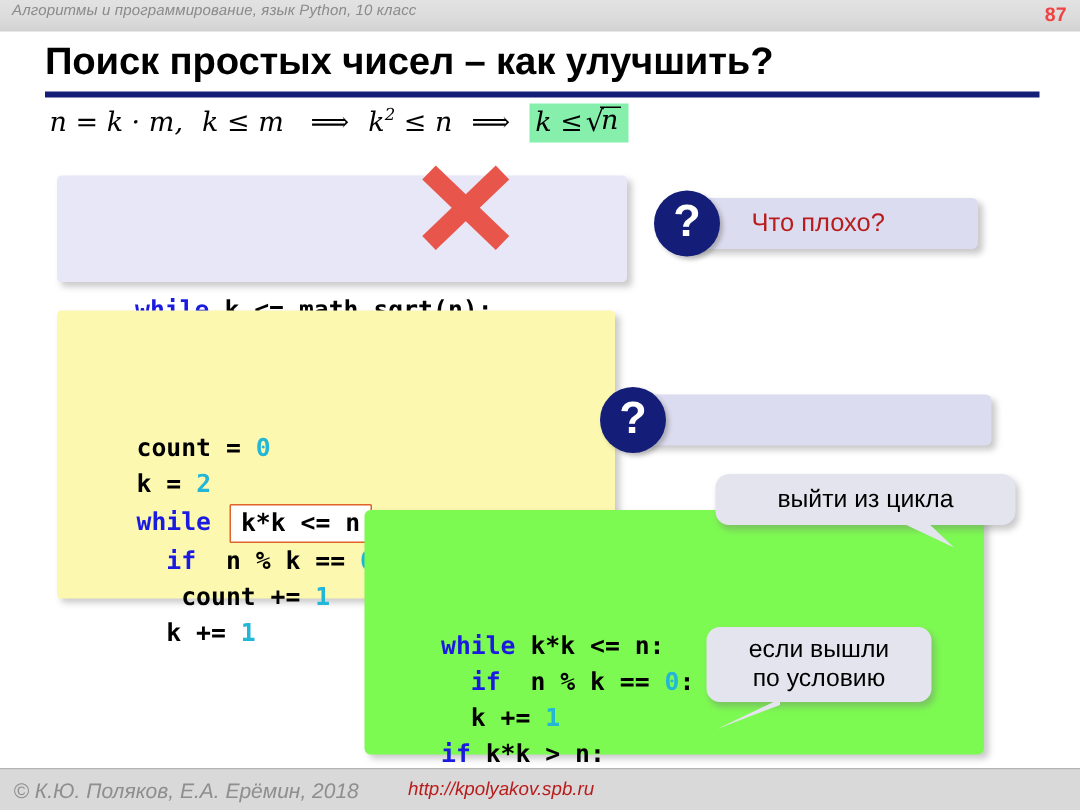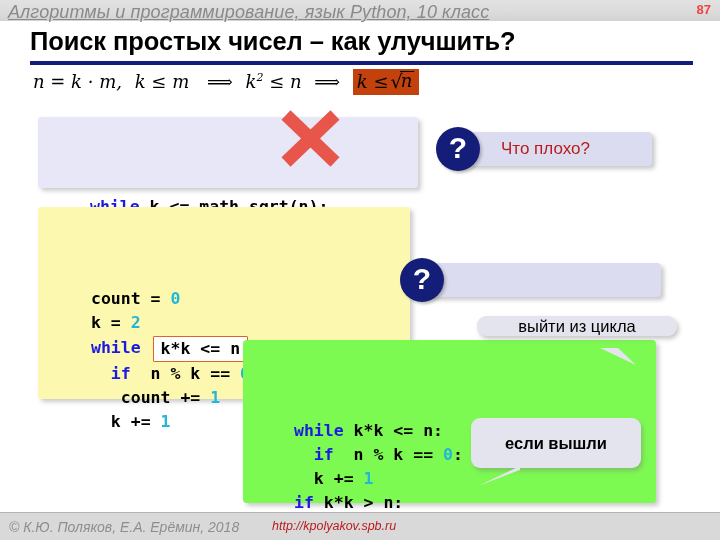--- a/index.html
+++ b/index.html
@@ -18,26 +18,25 @@
   
   .header-band {
     position: absolute;
     left: 0; top: 0;
     width: 720px; height: 21px;
     background: linear-gradient(to bottom, #e2e2e2 0%, #dcdcdc 55%, #d2d2d2 100%);
   }
   .header-title {
     position: absolute;
     left: 8px; top: 2px;
-    font-size: 18px;
+    font-size: 10px;
     font-style: italic;
     color: #8a8a8a;
     white-space: nowrap;
     letter-spacing: 0.1px;
-    text-decoration: underline;
   }
   .header-page {
     position: absolute;
     right: 9px; top: 2px;
     font-size: 13px;
     font-weight: bold;
     color: #ef4444;
   }
 
   
@@ -67,21 +66,21 @@
     color: #000000;
     white-space: nowrap;
   }
   .formula .op { font-style: normal; }
   .formula .sup {
     font-size: 11px;
     vertical-align: super;
     font-style: italic;
   }
   .formula .hl {
-    background: #c2410c;
+    background: #86efac;
     padding: 3px 5px 3px 4px;
     display: inline-block;
     line-height: 1.05;
   }
   .formula .gap { display: inline-block; width: 12px; }
   .formula .gap-s { display: inline-block; width: 7px; }
   .sqrt-wrap {
     display: inline-block;
     position: relative;
     padding-left: 2px;
@@ -205,25 +204,25 @@
     color: #000;
     font-size: 16.5px;
     text-align: center;
     display: flex;
     align-items: center;
     justify-content: center;
     line-height: 19px;
   }
   .bubble-exit {
     left: 477px; top: 316px;
-    width: 200px; height: 20px;
+    width: 200px; height: 34px;
   }
   .bubble-cond {
     left: 471px; top: 418px;
-    width: 170px; height: 50px; font-weight: bold;
+    width: 150px; height: 50px;
   }
   .tail { position: absolute; }
 
   .code-body { position: relative; margin-left: 34px; }
 </style>
 </head>
 <body>
 
 <div class="header-band"></div>
 <div class="header-title">Алгоритмы и программирование, язык Python, 10 класс</div>
@@ -289,21 +288,21 @@
 </div>
 
 <div class="bubble bubble-exit">
   <span>выйти из цикла</span>
 </div>
 <svg class="tail" style="left:600px; top:348px; width:40px; height:20px;" viewBox="0 0 40 20">
   <polygon points="0,0 36,17 18,0" fill="#e4e4ee"></polygon>
 </svg>
 
 <div class="bubble bubble-cond">
-  <span><span>если вышли</span><br></span>
+  <span><span>если вышли</span><br><span>по условию</span></span>
 </div>
 <svg class="tail" style="left:478px; top:466px; width:42px; height:22px;" viewBox="0 0 42 22">
   <polygon points="42,0 0,20 42,4" fill="#e4e4ee"></polygon>
 </svg>
 
 <div style="position:absolute; left:0; top:513px; width:720px; height:27px; background:#d9d9d9;"></div>
 <div style="position:absolute; left:0; top:512px; width:720px; height:1px; background:#b4b4b4;"></div>
 <div style="position:absolute; left:9px; top:519px; font-size:14px; font-style:italic; color:#8e8e8e;">© К.Ю. Поляков, Е.А. Ерёмин, 2018</div>
 <div style="position:absolute; left:272px; top:519px; font-size:12.5px; font-style:italic; color:#b91c1c;">http://kpolyakov.spb.ru</div>
 

